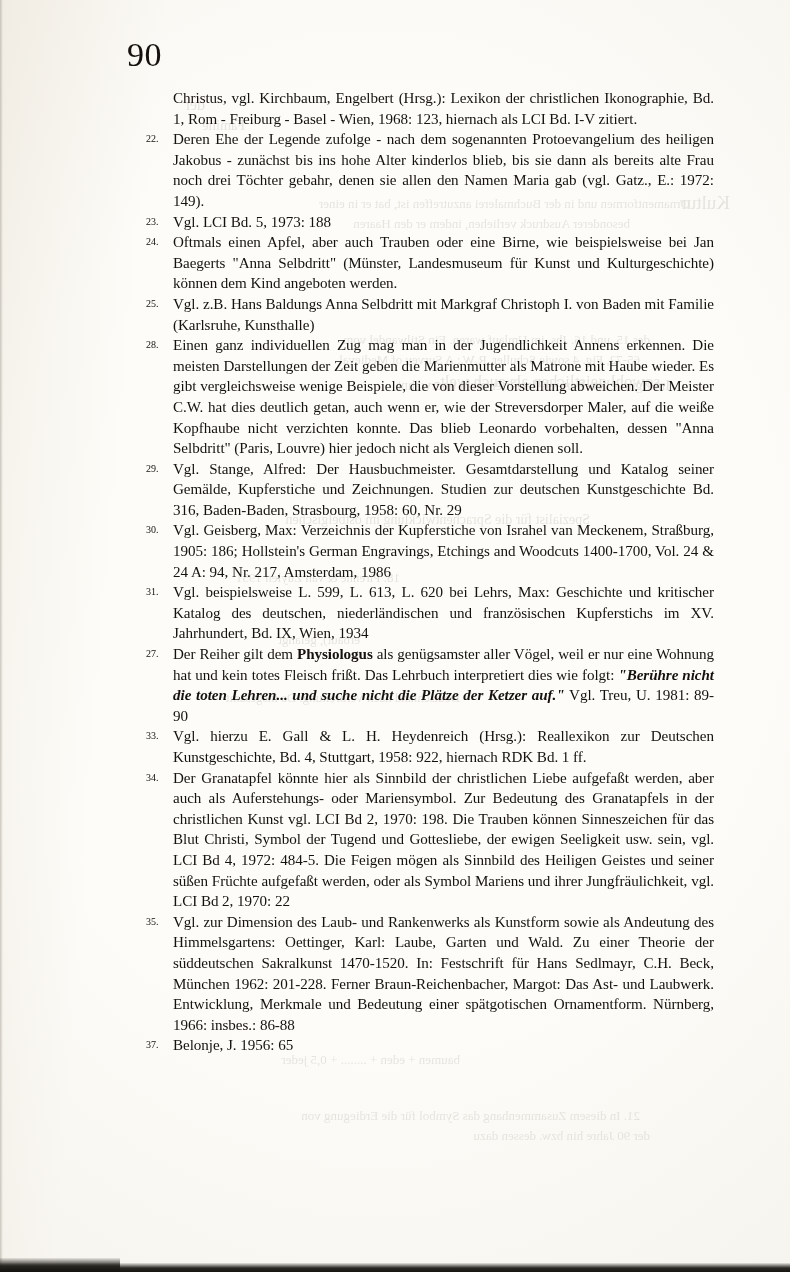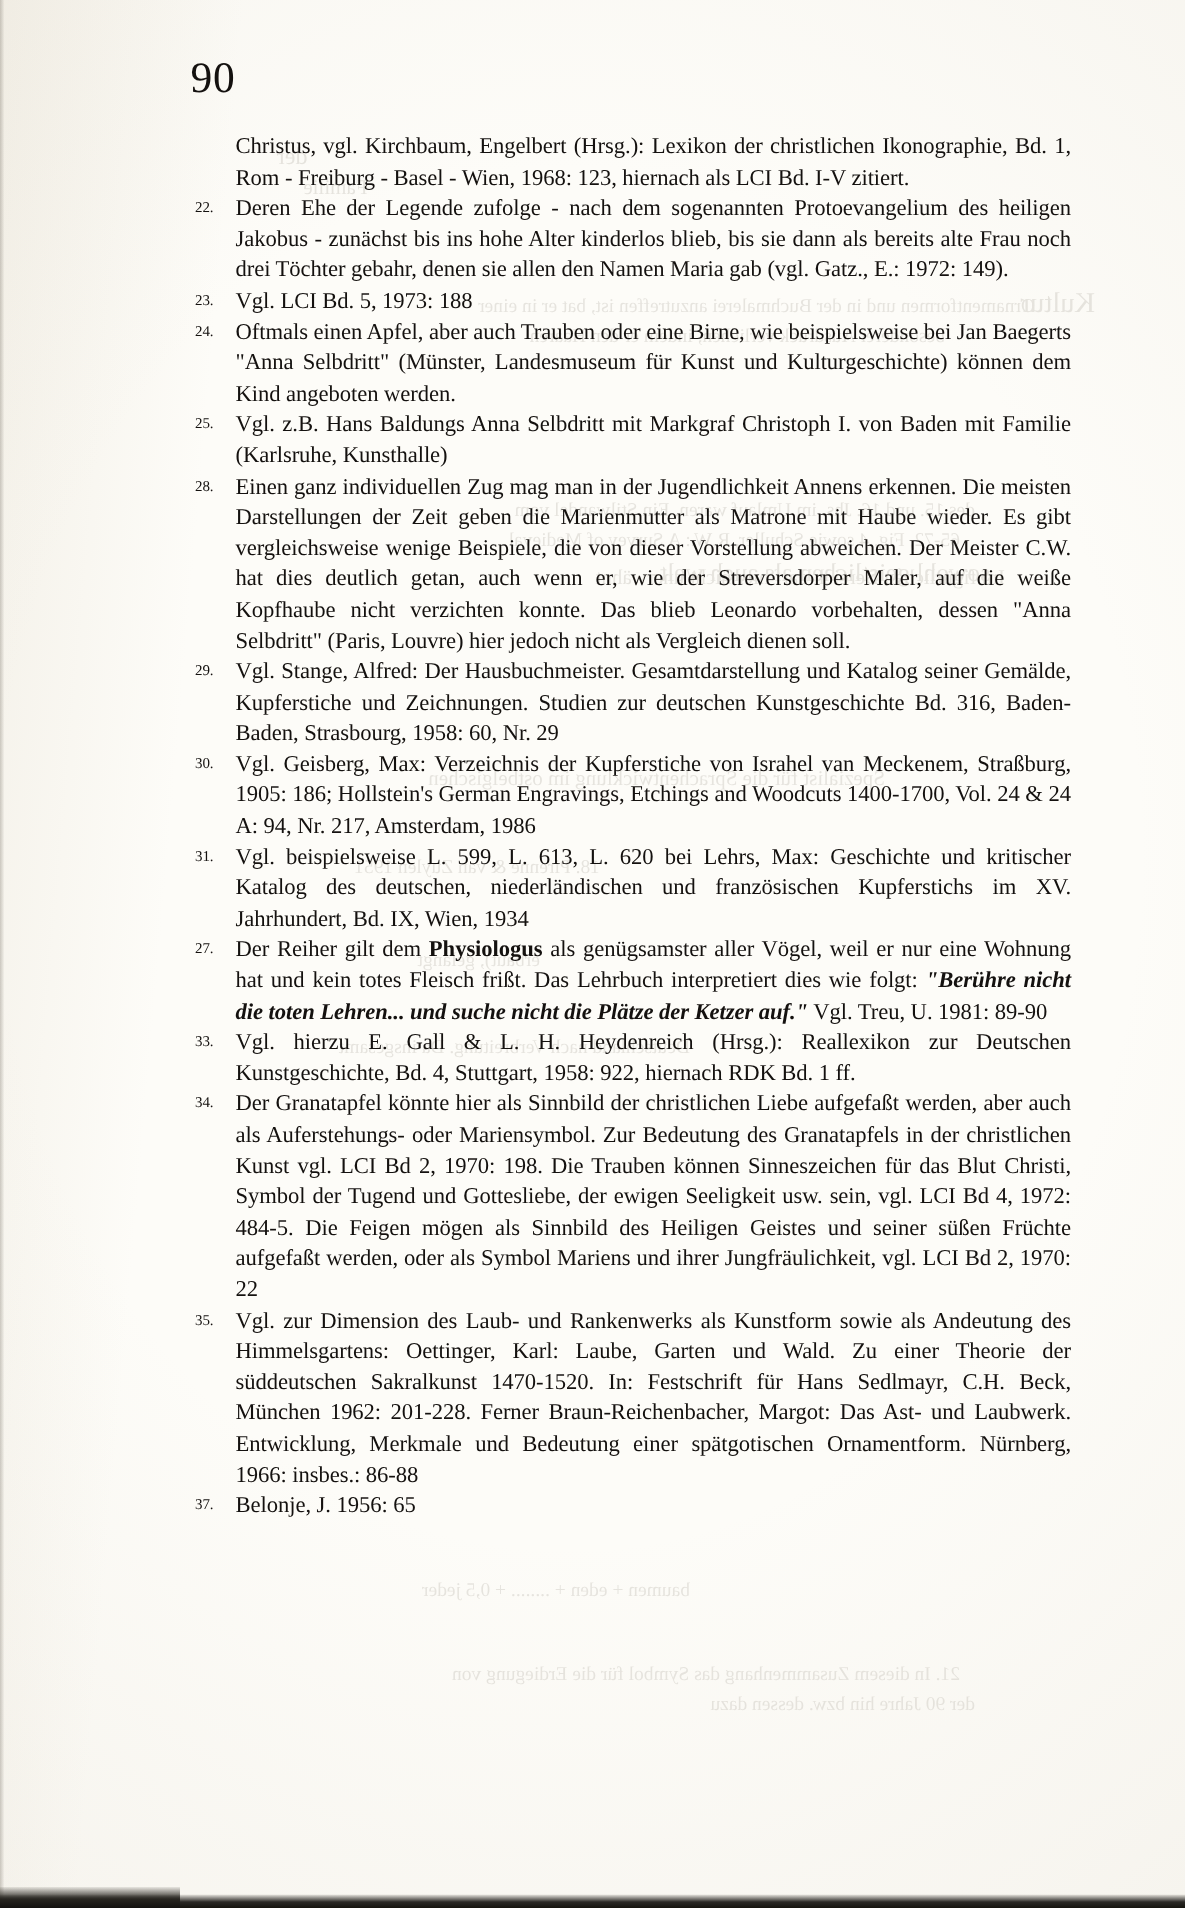--- a/index.html
+++ b/index.html
@@ -67,40 +67,40 @@
   #bleed .bl {
     position: absolute;
     white-space: nowrap;
     font-size: 13.5px;
   }
 
   #page-number {
     position: absolute;
     left: 127px;
     top: 38px;
-    font-size: 29px;
+    font-size: 34px;
     letter-spacing: 0.5px;
     line-height: 1;
   }
 
   #notes {
     position: absolute;
     left: 130px;
     top: 88px;
     width: 584px;
   }
 
   .note {
     position: relative;
     padding-left: 27px;
     font-size: 15.1px;
     line-height: 20.6px;
     text-align: justify;
     text-justify: inter-word;
-    margin: 0 0 0 0;
+    margin: 0 0 0 16px;
     letter-spacing: -0.05px;
   }
   .note .num {
     position: absolute;
     left: 0;
     top: 0;
     width: 22px;
     text-align: left;
     font-size: 10px;
   }

